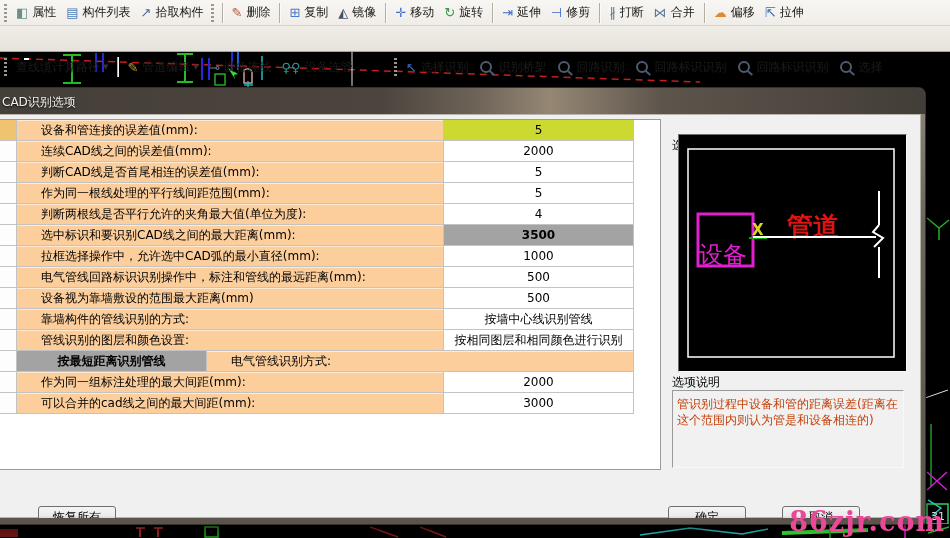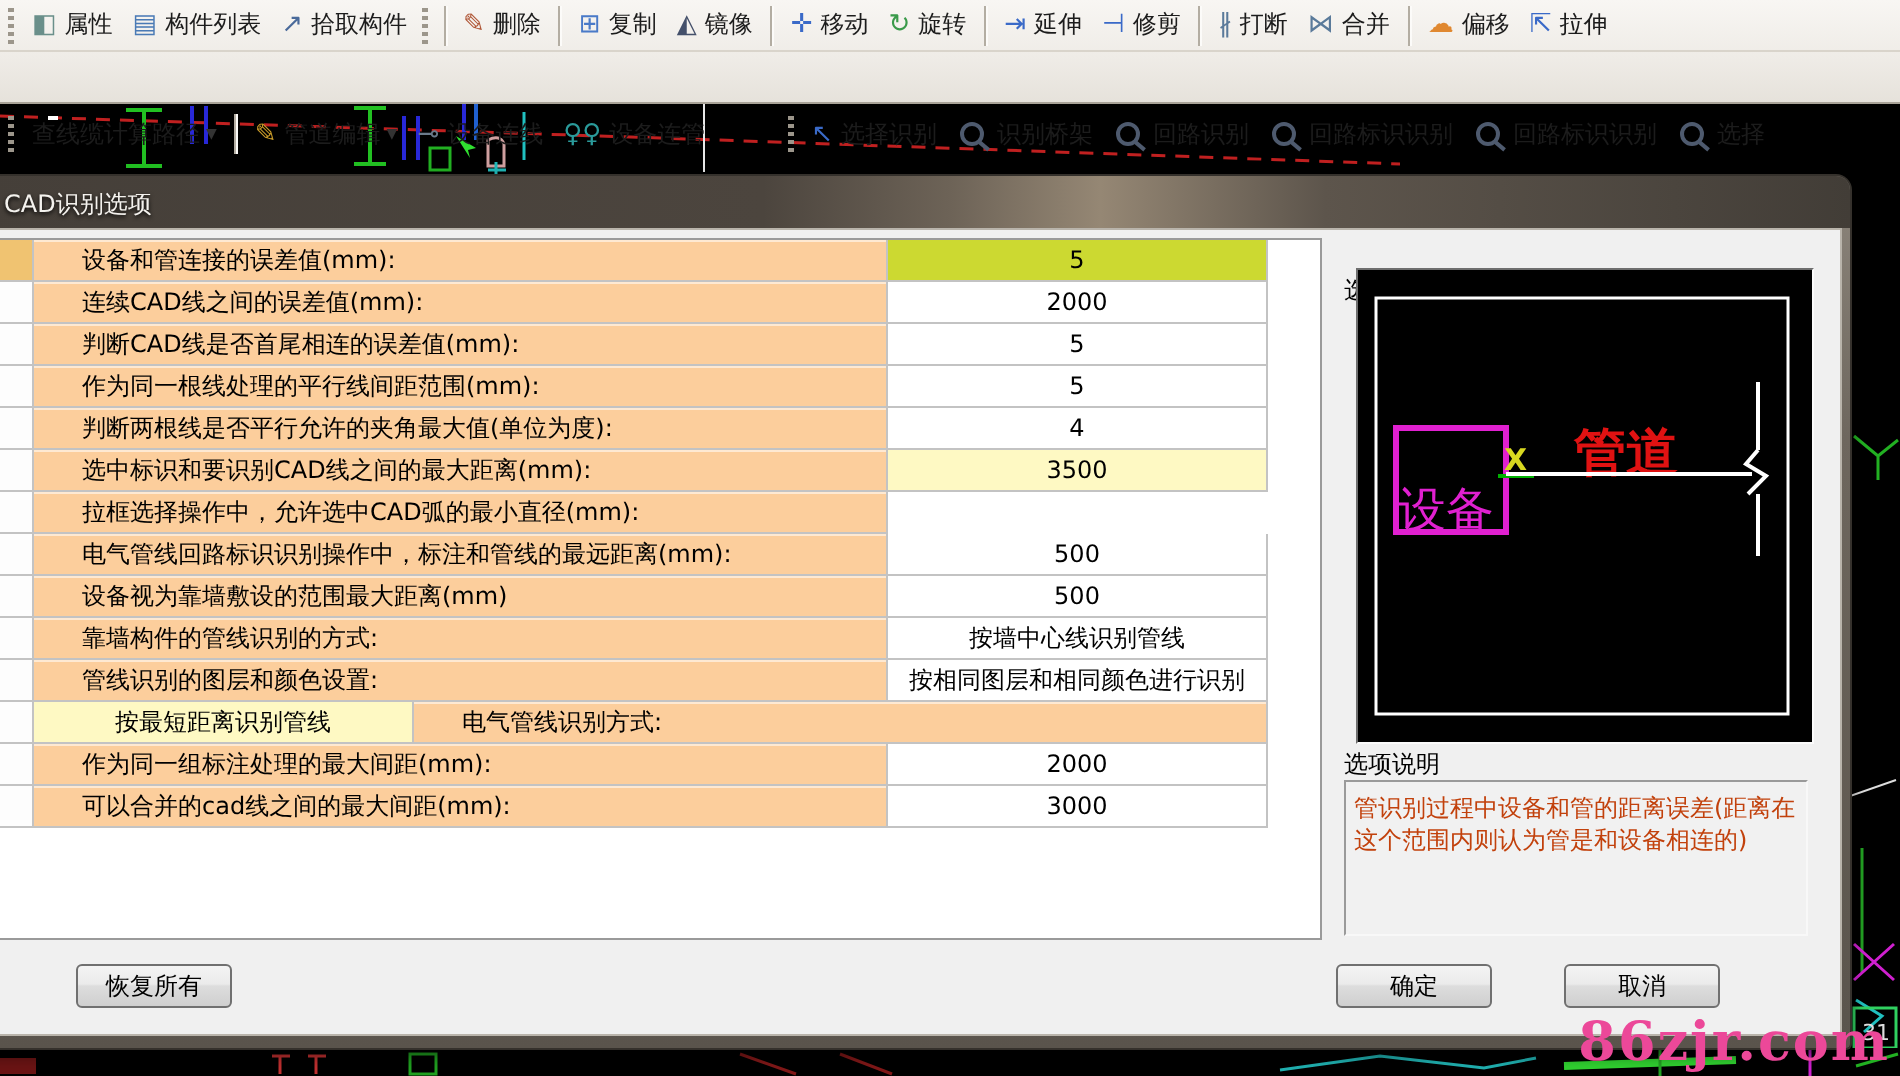--- a/index.html
+++ b/index.html
@@ -45,33 +45,33 @@
   .trow{display:flex;height:21px;}
   .tcell{box-sizing:border-box;height:21px;border-right:1px solid #c3c3c3;
     border-bottom:1px solid #c3c3c3;}
   .c-num{width:17px;background:#fdfdfd;}
   .c-num.sel{background:#f0c371;}
   .c-label{width:427px;background:#fcce9c;font-size:12px;line-height:20px;color:#000;
     padding-left:24px;white-space:nowrap;overflow:hidden;
     box-shadow:inset 0 1px 0 rgba(255,255,255,.55);}
   .c-val{width:190px;background:#fff;font-size:12px;line-height:20px;text-align:center;color:#000;}
   .c-val.green{background:#ccd931;}
-  .c-val.yellow{background:#fef9c3;}
+  .c-val.yellow{background:#a3a3a3;font-weight:bold;}
   .c-fill{flex:1;border-right:none;border-bottom:none;background:#fff;}
   
   .group-label{position:absolute;font-size:12px;color:#000;}
   #exampleBox{position:absolute;left:686px;top:20px;width:227px;height:236px;background:#000;
     border:1px solid;border-color:#6e6e6e #fbfbfb #fbfbfb #6e6e6e;box-sizing:content-box;}
   #noteBox{position:absolute;left:680px;top:276px;width:232px;height:78px;background:#f1f1f1;
     border:1px solid;border-color:#9a9a9a #f8f8f8 #f8f8f8 #9a9a9a;box-sizing:border-box;
     font-size:12px;line-height:16px;color:#c2410c;padding:5px 3px 0 4px;}
   
   .btn{position:absolute;height:22px;width:78px;font-size:12px;font-family:inherit;color:#000;
     border:1px solid #707070;border-radius:3px;
-    background:linear-gradient(180deg,#f4f4f4 0%,#ebebeb 45%,#dddddd 50%,#cfcfcf 100%);}
+    background:linear-gradient(180deg,#f4f4f4 0%,#ebebeb 45%,#dddddd 50%,#cfcfcf 100%);margin-top:24px;}
   #btnRestore{left:46px;top:368px;}
   #btnOk{left:676px;top:368px;}
   #btnCancel{left:790px;top:368px;}
   
   .watermark{position:absolute;right:5px;bottom:1px;z-index:50;color:#ec4899;
     font-family:"DejaVu Serif",serif;font-weight:bold;font-size:27px;letter-spacing:1px;}
 </style>
 </head>
 <body>
 
@@ -280,20 +280,21 @@
         </div>
         <div class="trow">
           <div class="tcell c-num"></div>
           <div class="tcell c-label">选中标识和要识别CAD线之间的最大距离(mm):</div>
           <div class="tcell c-val yellow">3500</div>
           <div class="tcell c-fill"></div>
         </div>
         <div class="trow">
           <div class="tcell c-num"></div>
           <div class="tcell c-label">拉框选择操作中，允许选中CAD弧的最小直径(mm):</div>
+          <div class="tcell c-val">1000</div>
           <div class="tcell c-fill"></div>
         </div>
         <div class="trow">
           <div class="tcell c-num"></div>
           <div class="tcell c-label">电气管线回路标识识别操作中，标注和管线的最远距离(mm):</div>
           <div class="tcell c-val">500</div>
           <div class="tcell c-fill"></div>
         </div>
         <div class="trow">
           <div class="tcell c-num"></div>

